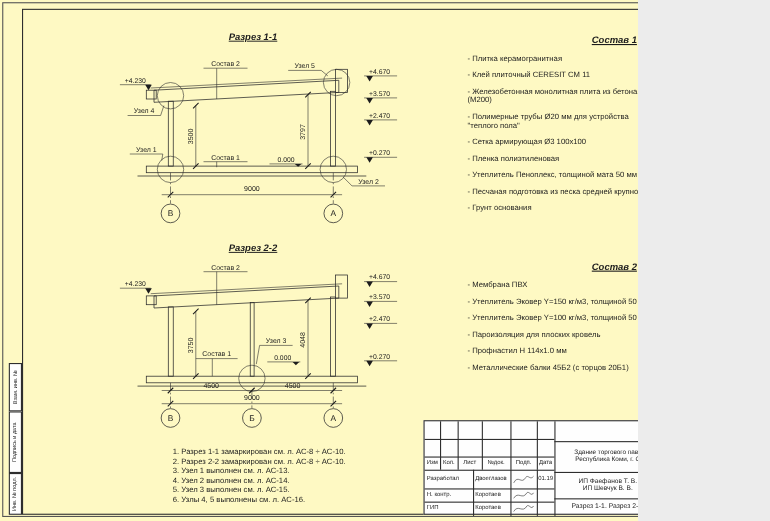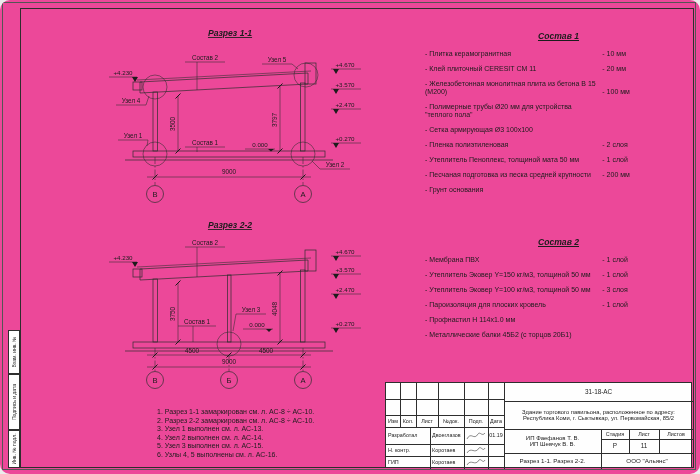--- a/index.html
+++ b/index.html
@@ -1,17 +1,17 @@
 <!DOCTYPE html>
 <html><head>
 <meta charset="utf-8">
 <style>
   html,body{margin:0;padding:0;background:#ececec;}
-  .sheet{position:relative;width:700px;height:474px;background:#ec4899;
-         font-family:"Liberation Sans",sans-serif;color:#1c1c1c;overflow:hidden;border-radius:10px;}
+  .sheet{position:relative;width:580px;height:474px;background:#fef9c3;
+         font-family:"Liberation Sans",sans-serif;color:#1c1c1c;overflow:hidden;}
   .outer-border{position:absolute;left:2px;top:2px;width:694px;height:468px;border:1px solid #555;box-sizing:border-box;}
   .inner-frame{position:absolute;left:20px;top:8px;width:674px;height:460px;border:1.4px solid #2e2e2e;box-sizing:border-box;}
   
   .side-cell{position:absolute;left:8px;width:12px;border:1px solid #2e2e2e;box-sizing:border-box;
              display:flex;align-items:center;justify-content:center;background:#fefefe;}
   .side-cell span{transform:rotate(-90deg);white-space:nowrap;font-size:5px;color:#222;}
   
   svg{position:absolute;overflow:visible;}
   svg text{font-family:"Liberation Sans",sans-serif;fill:#1c1c1c;}
   .t-title{font-size:8.6px;font-style:italic;font-weight:bold;text-decoration:underline;}

